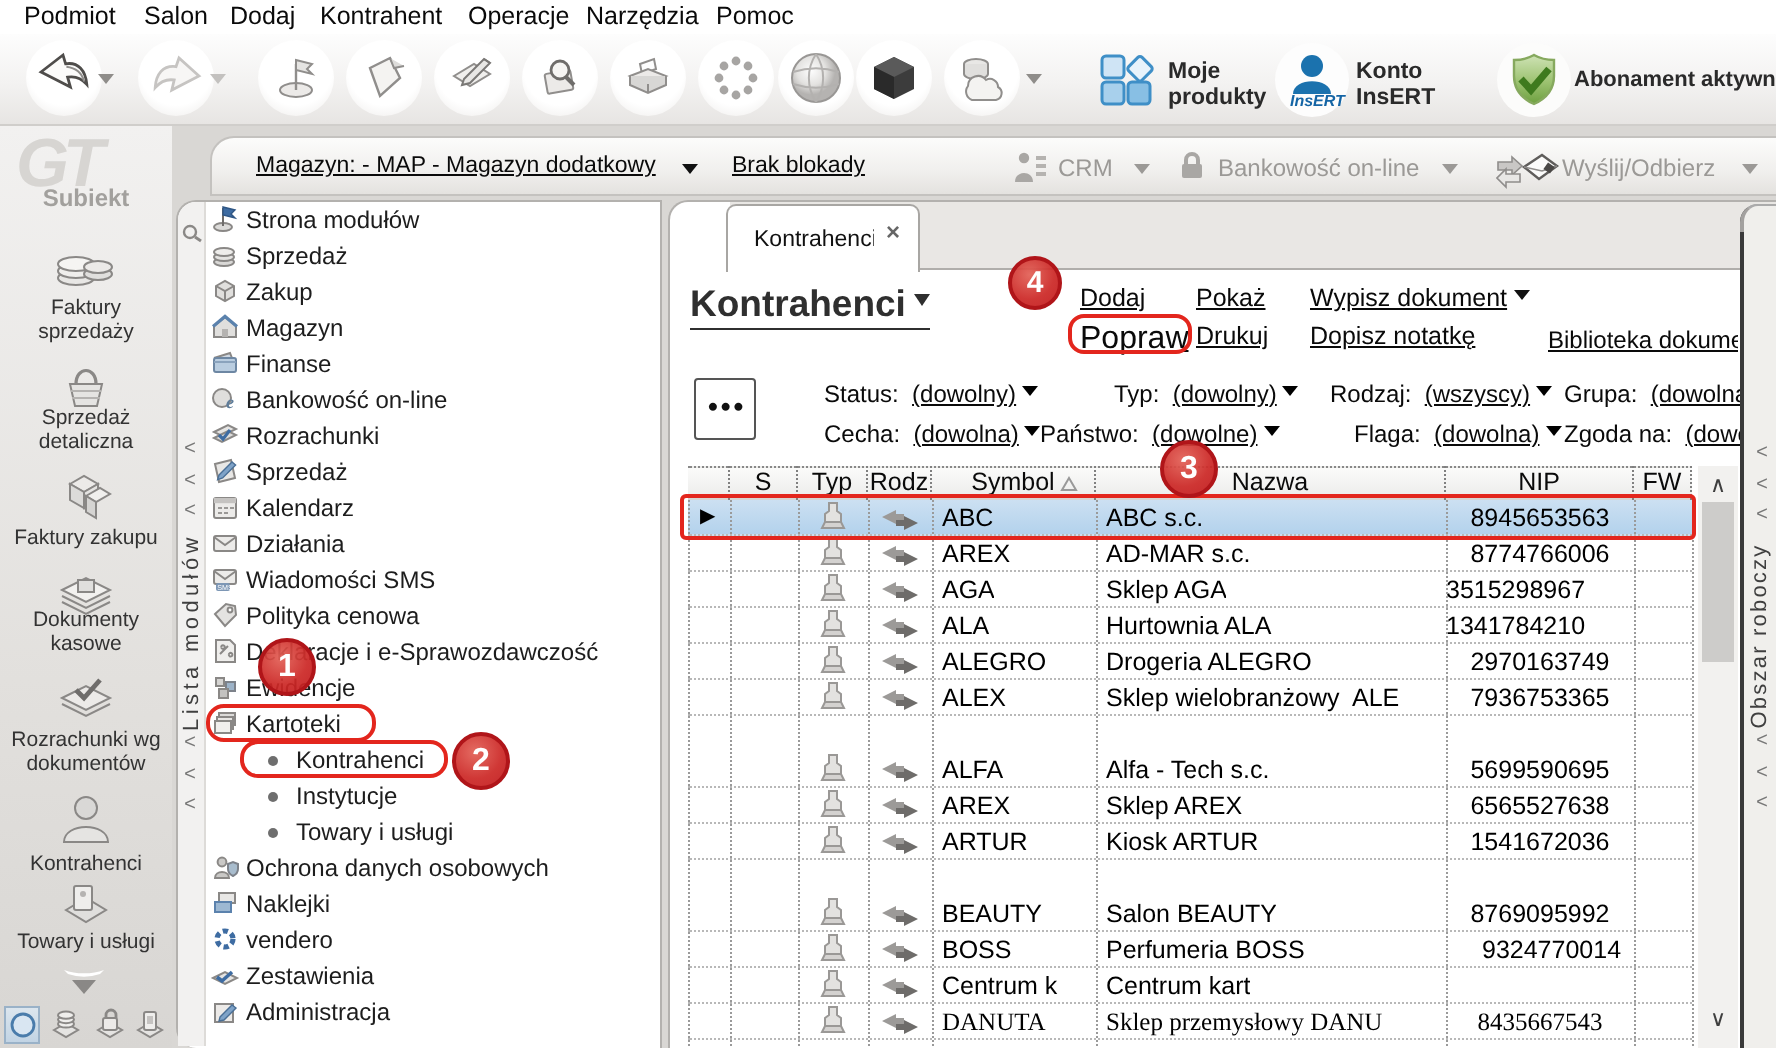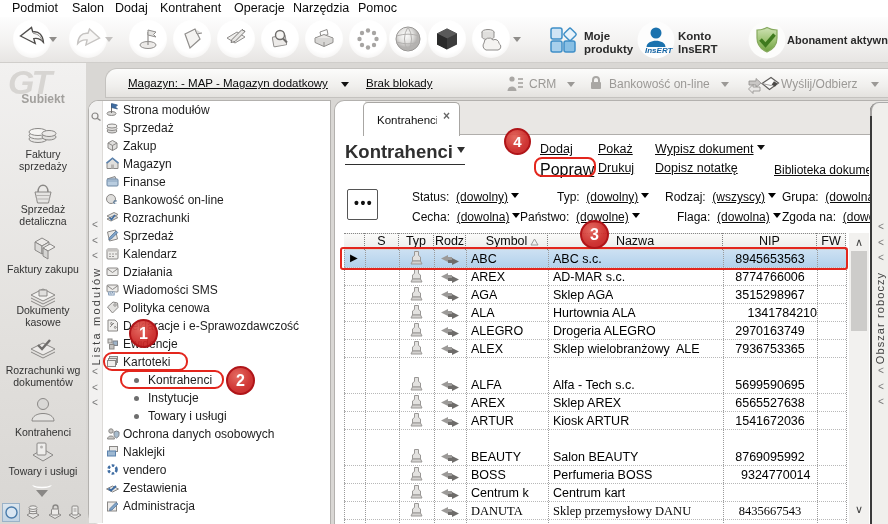--- a/index.html
+++ b/index.html
@@ -559,34 +559,34 @@
         <span class="gcell" style="left:65px"><svg width="15" height="16" viewBox="0 0 15 16">
             <path d="M5.5 1.5 h4 v4 l2 1.5 v4 h-8 v-4 l2-1.5 z" fill="#e3e2e0" stroke="#9a9896" stroke-width="1"></path>
             <path d="M3.5 11 h8 l1.5 3 h-11 z" fill="#d4d2d0" stroke="#9a9896" stroke-width="1"></path>
           </svg></span>
         <span class="gcell" style="left:96px;top:3px"><svg width="20" height="12" viewBox="0 0 20 12">
             <path d="M8 1 L1 4.5 L8 8 V6 H12 V3 H8 Z" fill="#9c9a98"></path>
             <path d="M12 4 L19 7.5 L12 11 V9 H8 V6 H12 Z" fill="#6e6c6a"></path>
           </svg></span>
         <span class="gcell" style="left:127px">AGA</span>
         <span class="gcell" style="left:209px">Sklep AGA</span>
-        <span class="gcell" style="left:379px;width:94px;text-align:center">3515298967</span>
+        <span class="gcell" style="left:379px;width:94px;">3515298967</span>
       </div>
       <div class="grow" style="left:0;top:71px;width:502px;height:18px;border-bottom:1px dotted #b8b8b8;">
         <span class="gcell" style="left:65px"><svg width="15" height="16" viewBox="0 0 15 16">
             <path d="M5.5 1.5 h4 v4 l2 1.5 v4 h-8 v-4 l2-1.5 z" fill="#e3e2e0" stroke="#9a9896" stroke-width="1"></path>
             <path d="M3.5 11 h8 l1.5 3 h-11 z" fill="#d4d2d0" stroke="#9a9896" stroke-width="1"></path>
           </svg></span>
         <span class="gcell" style="left:96px;top:3px"><svg width="20" height="12" viewBox="0 0 20 12">
             <path d="M8 1 L1 4.5 L8 8 V6 H12 V3 H8 Z" fill="#9c9a98"></path>
             <path d="M12 4 L19 7.5 L12 11 V9 H8 V6 H12 Z" fill="#6e6c6a"></path>
           </svg></span>
         <span class="gcell" style="left:127px">ALA</span>
         <span class="gcell" style="left:209px">Hurtownia ALA</span>
-        <span class="gcell" style="left:379px;width:94px;text-align:right">1341784210</span>
+        <span class="gcell" style="left:379px;width:94px;text-align:left">1341784210</span>
       </div>
       <div class="grow" style="left:0;top:89px;width:502px;height:18px;border-bottom:1px dotted #b8b8b8;">
         <span class="gcell" style="left:65px"><svg width="15" height="16" viewBox="0 0 15 16">
             <path d="M5.5 1.5 h4 v4 l2 1.5 v4 h-8 v-4 l2-1.5 z" fill="#e3e2e0" stroke="#9a9896" stroke-width="1"></path>
             <path d="M3.5 11 h8 l1.5 3 h-11 z" fill="#d4d2d0" stroke="#9a9896" stroke-width="1"></path>
           </svg></span>
         <span class="gcell" style="left:96px;top:3px"><svg width="20" height="12" viewBox="0 0 20 12">
             <path d="M8 1 L1 4.5 L8 8 V6 H12 V3 H8 Z" fill="#9c9a98"></path>
             <path d="M12 4 L19 7.5 L12 11 V9 H8 V6 H12 Z" fill="#6e6c6a"></path>
           </svg></span>

